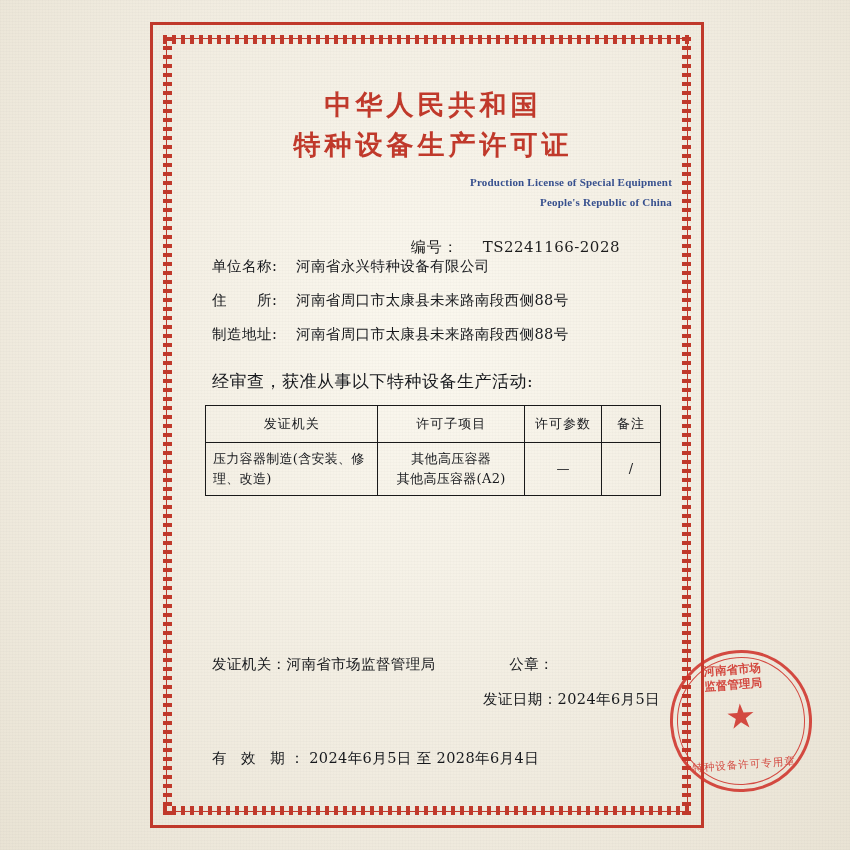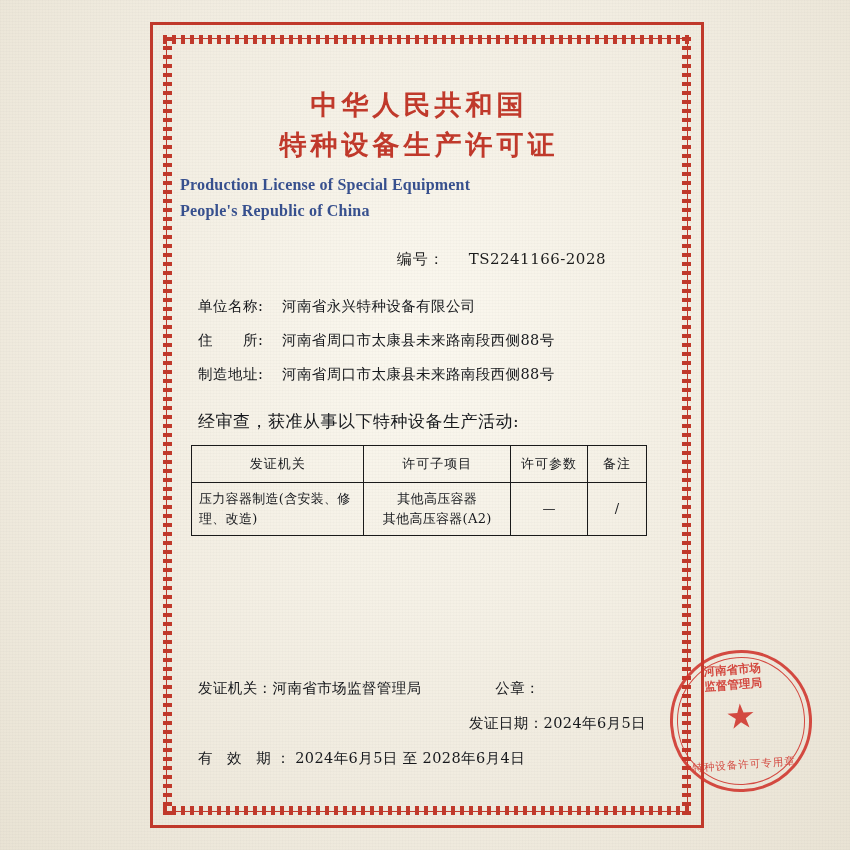--- a/index.html
+++ b/index.html
@@ -53,21 +53,21 @@
     position: absolute;
     left: 166px;
     top: 38px;
     width: 522px;
     height: 774px;
     border: 1.5px solid #c0392b;
     box-sizing: border-box;
   }
   .content {
     position: absolute;
-    left: 158px;
+    left: 172px;
     top: 38px;
     width: 522px;
     height: 774px;
     box-sizing: border-box;
     padding: 26px 22px 0 22px;
   }
   .title-cn-1, .title-cn-2 {
     text-align: center;
     color: #c0392b;
     font-family: "DejaVu Serif", "Liberation Serif", serif;
@@ -78,42 +78,42 @@
     font-size: 27px;
     margin-top: 24px;
     line-height: 1.25;
   }
   .title-cn-2 {
     font-size: 27px;
     margin-top: 6px;
     line-height: 1.25;
   }
   .title-en-1, .title-en-2 {
-    text-align: left;
+    text-align: right;
     color: #37508e;
     font-family: "Liberation Serif", "DejaVu Serif", serif;
     font-weight: bold;
-    font-size: 16px;
+    font-size: 11px;
     letter-spacing: 0.2px;
   }
   .title-en-1 { margin-top: 14px; }
   .title-en-2 { margin-top: 8px; }
 
   .serial-row {
     margin-top: 30px;
     text-align: right;
     padding-right: 52px;
     font-size: 15px;
     color: #1d1d1d;
     font-family: "DejaVu Serif", "Liberation Serif", serif;
   }
   .serial-label { letter-spacing: 1px; }
   .serial-value { letter-spacing: 0.5px; margin-left: 24px; }
 
-  .fields { margin-top: 28px; padding-left: 18px; }
+  .fields { padding-left: 18px; }
   .field-row {
     display: flex;
     align-items: baseline;
     font-size: 14.5px;
     color: #16181c;
     margin-bottom: 15px;
     font-family: "DejaVu Serif", "Liberation Serif", serif;
   }
   .field-label {
     width: 84px;
@@ -179,21 +179,21 @@
   }
   .footer-row .left { white-space: nowrap; letter-spacing: 0.4px; }
   .footer-row .right {
     margin-left: auto;
     white-space: nowrap;
     letter-spacing: 0.4px;
     padding-right: 12px;
   }
   .footer-row.issuer .right { padding-right: 118px; }
   .validity { letter-spacing: 0.4px; }
-  .validity .lbl { letter-spacing: 5px; }
+  .validity .lbl { letter-spacing: 5px; margin-top: 24px; }
 
   
   .seal {
     position: absolute;
     right: 38px;
     bottom: 58px;
     width: 136px;
     height: 136px;
     border: 3px solid #d0342c;
     border-radius: 50%;

